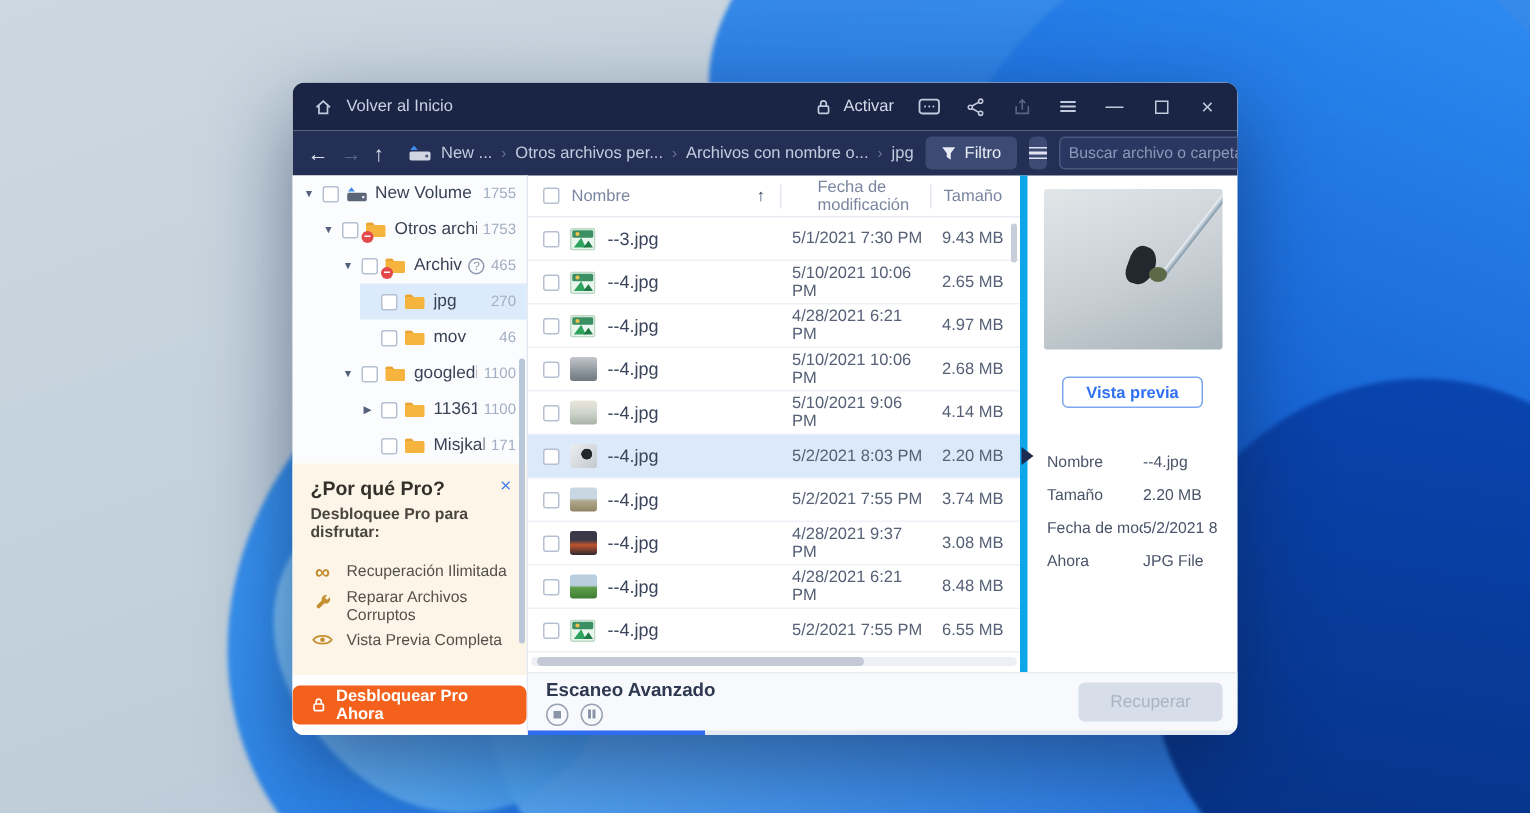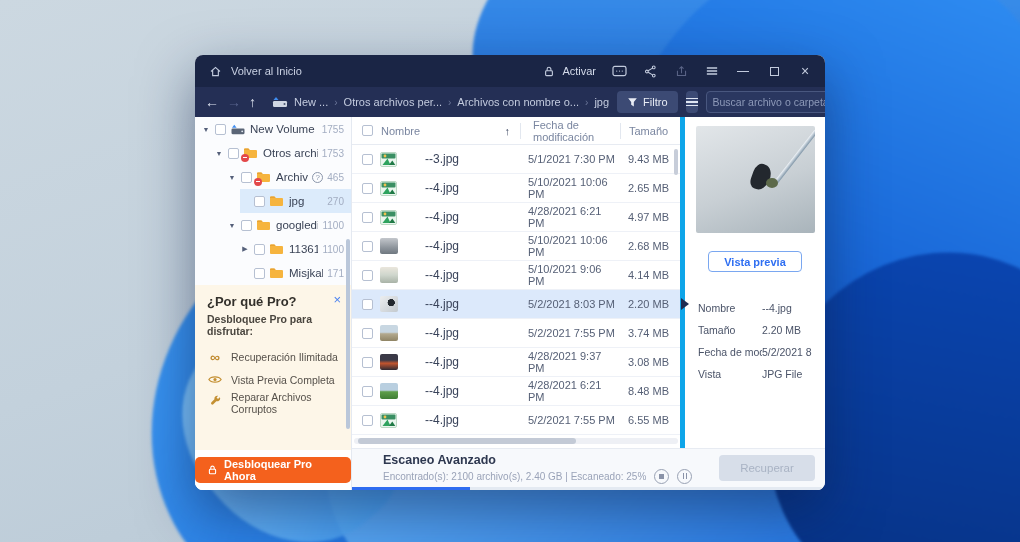--- a/index.html
+++ b/index.html
@@ -91,29 +91,29 @@
 
   
   .maincol { flex:1; display:flex; flex-direction:column; min-width:0; }
   .content { flex:1; display:flex; min-height:0; }
 
   
   .list { flex:1; position:relative; min-width:0; }
   .list-header { height:28px; display:flex; align-items:center; color:#7a86a0; font-size:11px; border-bottom:1px solid #e7ebf2; }
   .hc { display:flex; align-items:center; height:16px; }
   .hc-name { flex:1; padding-left:10px; gap:8px; }
-  .hc-date { width:100px; padding-left:12px; border-left:1px solid #e2e7ef; }
+  .hc-date { width:100px; padding-left:24px; border-left:1px solid #e2e7ef; }
   .hc-size { width:60px; padding-left:8px; border-left:1px solid #e2e7ef; }
   .sort-ind { margin-left:auto; margin-right:10px; color:#3b4660; font-weight:bold; font-size:11px; }
   .file-row { height:29px; display:flex; align-items:center; border-bottom:1px solid #eef1f7; position:relative; }
   .file-row.selected { background:#dce9fb; }
   .file-row.selected::after { content:""; position:absolute; right:-9px; top:50%; margin-top:-6px; z-index:3;
        border-left:8px solid #1e2c52; border-top:6px solid transparent; border-bottom:6px solid transparent; }
   .fc-name { flex:1; display:flex; align-items:center; gap:7px; padding-left:10px; min-width:0; }
-  .fname { font-size:12px; color:#39435a; white-space:nowrap;margin-left:20px; }
+  .fname { font-size:12px; color:#39435a; white-space:nowrap; }
   .fc-date { width:100px; padding-left:8px; color:#566076; font-size:11px; }
   .fc-size { width:60px; padding-left:8px; color:#566076; font-size:11px; }
   .thumb { width:18px; height:16px; border-radius:2px; flex:none; }
   .thumb.haze   { background:linear-gradient(180deg,#c3c7cc,#8e959c 60%,#6f7880); }
   .thumb.light  { background:linear-gradient(180deg,#eae6dc,#cfd6cd 50%,#a9b3a7); }
   .thumb.water  { background:radial-gradient(circle at 62% 42%, #23282e 0 24%, rgba(0,0,0,0) 26%),linear-gradient(135deg,#eceef0,#c3c9ce); }
   .thumb.beach  { background:linear-gradient(180deg,#c8d7e2 45%,#b3a98e 55%,#8f8465); }
   .thumb.sunset { background:linear-gradient(180deg,#3a3947 38%,#c2542e 58%,#2e2a33); }
   .thumb.field  { background:linear-gradient(180deg,#b9cfe0 45%,#5d9e4a 55%,#3f7d35); }
   .vscroll { position:absolute; right:2px; top:32px; width:4px; height:26px; background:#c7cdd9; border-radius:2px; z-index:2; }
@@ -133,21 +133,21 @@
             border-radius:4px; color:#2f6ff2; font-weight:bold; font-size:11px;
             display:flex; align-items:center; justify-content:center; }
   .pv-details { margin-top:25px; }
   .pv-row { display:flex; height:22px; align-items:center; font-size:10.5px; color:#4a5368; }
   .pv-label { width:64px; flex:none; white-space:nowrap; overflow:hidden; }
   .pv-value { flex:1; white-space:nowrap; overflow:hidden; }
 
   
   .statusbar { height:42px; flex:none; background:#f7f9fc; border-top:1px solid #e7ebf2; position:relative;
                display:flex; align-items:center; padding:0 10px 3px 12px; }
-  .sb-info { display:flex; flex-direction:column; justify-content:center; gap:2px;margin-left:19px; }
+  .sb-info { display:flex; flex-direction:column; justify-content:center; gap:2px; }
   .scan-title { font-size:12.5px; font-weight:bold; color:#2e3850; }
   .scan-line { display:flex; align-items:center; gap:8px; }
   .scan-status { font-size:10px; color:#9aa3b8; }
   .circle-btn { width:15px; height:15px; border:1px solid #99a2b4; border-radius:50%;
                 display:flex; align-items:center; justify-content:center; }
   .stop-sq { width:5px; height:5px; background:#8a93a8; }
   .pause-bars { display:flex; gap:1.5px; }
   .pause-bars i { display:block; width:1.5px; height:6px; background:#8a93a8; }
   .recover-btn { margin-left:auto; width:96px; height:26px; background:#d7dee9; color:#a9b3c4; font-size:11.5px;
                  border-radius:4px; display:flex; align-items:center; justify-content:center; }
@@ -328,20 +328,35 @@
                   <svg width="15" height="12" viewBox="0 0 15 12">
                     <path d="M1 2.5 a1 1 0 0 1 1-1 h3.4 l1.3 1.5 H13 a1 1 0 0 1 1 1 V10 a1 1 0 0 1-1 1 H2 a1 1 0 0 1-1-1 Z" fill="#f6b43e"></path>
                     <path d="M1 2.5 a1 1 0 0 1 1-1 h3.4 l1.3 1.5 H1 Z" fill="#e8a333"></path>
                   </svg>
                 </span>
                 <span class="tree-label">jpg</span>
                 <span class="tree-count">270</span>
               </span>
             </div>
             <div class="tree-row">
+              <span class="band" style="left: 45px;"></span>
+              <span class="tree-inner" style="padding-left: 45px;">
+                <span class="caret"></span>
+                <span class="cbx"></span>
+                <span class="ficon">
+                  <svg width="15" height="12" viewBox="0 0 15 12">
+                    <path d="M1 2.5 a1 1 0 0 1 1-1 h3.4 l1.3 1.5 H13 a1 1 0 0 1 1 1 V10 a1 1 0 0 1-1 1 H2 a1 1 0 0 1-1-1 Z" fill="#f6b43e"></path>
+                    <path d="M1 2.5 a1 1 0 0 1 1-1 h3.4 l1.3 1.5 H1 Z" fill="#e8a333"></path>
+                  </svg>
+                </span>
+                <span class="tree-label">mov</span>
+                <span class="tree-count">46</span>
+              </span>
+            </div>
+            <div class="tree-row">
               <span class="band" style="left: 32px;"></span>
               <span class="tree-inner" style="padding-left: 32px;">
                 <span class="caret">▼</span>
                 <span class="cbx"></span>
                 <span class="ficon">
                   <svg width="15" height="12" viewBox="0 0 15 12">
                     <path d="M1 2.5 a1 1 0 0 1 1-1 h3.4 l1.3 1.5 H13 a1 1 0 0 1 1 1 V10 a1 1 0 0 1-1 1 H2 a1 1 0 0 1-1-1 Z" fill="#f6b43e"></path>
                     <path d="M1 2.5 a1 1 0 0 1 1-1 h3.4 l1.3 1.5 H1 Z" fill="#e8a333"></path>
                   </svg>
                 </span>
@@ -384,31 +399,31 @@
         <div class="promo">
           <span class="promo-close">×</span>
           <div class="promo-title">¿Por qué Pro?</div>
           <div class="promo-sub">Desbloquee Pro para disfrutar:</div>
           <div id="features">
               <div class="feat">
                 <span class="feat-ic">∞</span>
                 <span class="feat-label">Recuperación Ilimitada</span>
               </div>
               <div class="feat">
+                <span class="feat-ic"><svg width="13" height="13" viewBox="0 0 16 16">
+                    <path fill="#c49032" d="M13.8 4.2a3.6 3.6 0 0 1-4.8 3.4L5.3 11.3a1.6 1.6 0 1 1-2.3-2.3L6.7 5.3A3.6 3.6 0 0 1 11.3 1l-2 2 1.8 1.8 2-2c.4.5.7 1.1.7 1.4z"></path>
+                  </svg></span>
+                <span class="feat-label">Reparar Archivos Corruptos</span>
+              </div>
+              <div class="feat">
                 <span class="feat-ic"><svg width="14" height="11" viewBox="0 0 16 12">
                     <path d="M1 6 C3.5 2 12.5 2 15 6 C12.5 10 3.5 10 1 6 Z" fill="none" stroke="#c49032" stroke-width="1.4"></path>
                     <circle cx="8" cy="6" r="1.8" fill="#c49032"></circle>
                   </svg></span>
                 <span class="feat-label">Vista Previa Completa</span>
-              </div>
-              <div class="feat">
-                <span class="feat-ic"><svg width="13" height="13" viewBox="0 0 16 16">
-                    <path fill="#c49032" d="M13.8 4.2a3.6 3.6 0 0 1-4.8 3.4L5.3 11.3a1.6 1.6 0 1 1-2.3-2.3L6.7 5.3A3.6 3.6 0 0 1 11.3 1l-2 2 1.8 1.8 2-2c.4.5.7 1.1.7 1.4z"></path>
-                  </svg></span>
-                <span class="feat-label">Reparar Archivos Corruptos</span>
               </div>
             </div>
         </div>
 
         <div class="cta-area">
           <div class="cta-btn">
             <svg width="11" height="12" viewBox="0 0 16 16" fill="none" stroke="#fff" stroke-width="1.6">
               <rect x="3.5" y="7" width="9" height="6.5" rx="1.2"></rect>
                 <path d="M5.5 7 V4.8 a2.5 2.5 0 0 1 5 0 V7"></path>
             </svg>
@@ -579,32 +594,31 @@
                 </div>
                 <div class="pv-row">
                   <span class="pv-label">Tamaño</span>
                   <span class="pv-value">2.20 MB</span>
                 </div>
                 <div class="pv-row">
                   <span class="pv-label">Fecha de modi..</span>
                   <span class="pv-value">5/2/2021 8:03 ...</span>
                 </div>
                 <div class="pv-row">
-                  <span class="pv-label">Vista</span>
+                  <span class="pv-label">Ahora</span>
                   <span class="pv-value">JPG File</span>
                 </div>
               </div>
           </div>
         </div>
 
         <div class="statusbar">
           <div class="sb-info">
             <div class="scan-title">Escaneo Avanzado</div>
             <div class="scan-line">
-              <span class="scan-status">Encontrado(s): 2100 archivo(s), 2.40 GB | Escaneado: 25%</span>
               <span class="circle-btn">
                   <span class="stop-sq"></span>
                 </span>
               <span class="circle-btn">
                   <span class="pause-bars">
                     <i></i>
                     <i></i>
                   </span>
                 </span>
             </div>

